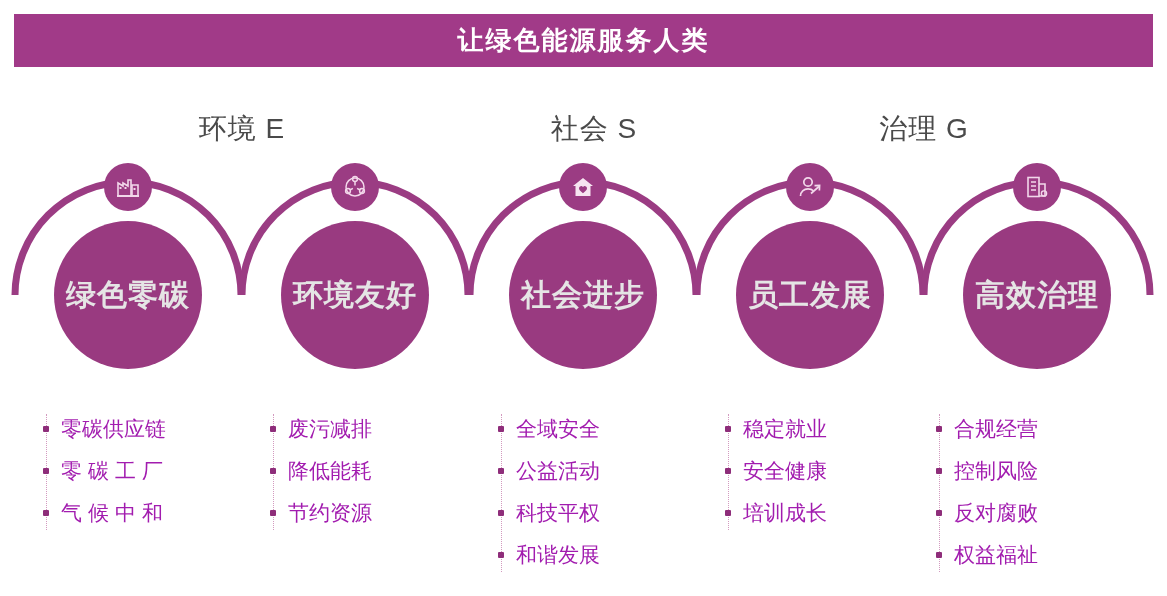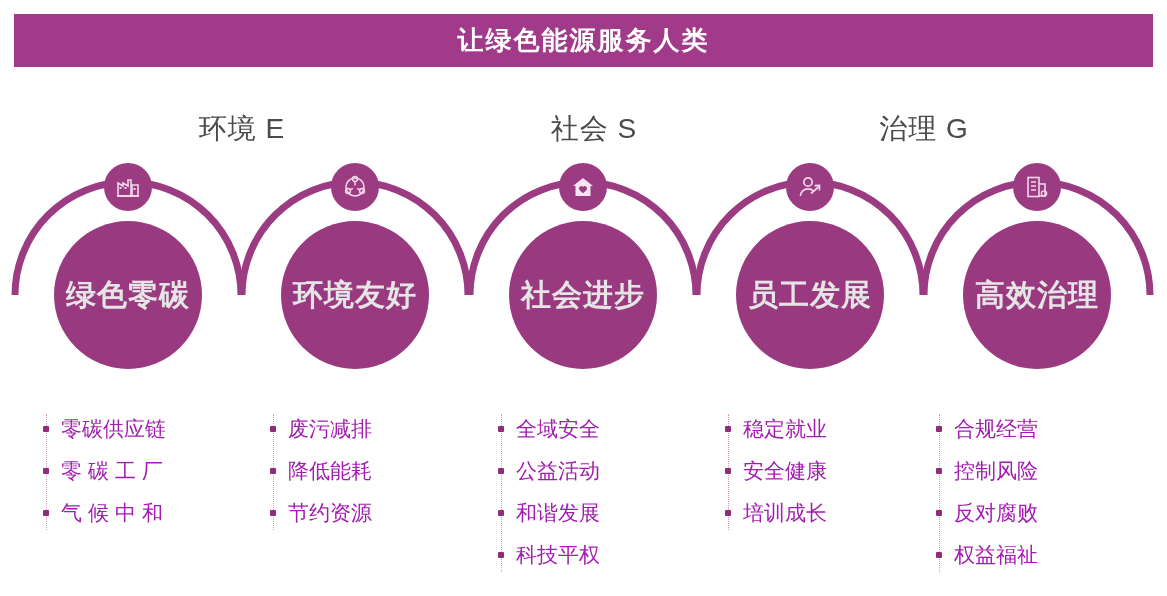--- a/index.html
+++ b/index.html
@@ -230,25 +230,25 @@
       <div class="list-item">
         <span class="bullet" style="background: rgb(142, 45, 122);"></span>
         <span class="item-text">全域安全</span>
       </div>
       <div class="list-item">
         <span class="bullet" style="background: rgb(142, 45, 122);"></span>
         <span class="item-text">公益活动</span>
       </div>
       <div class="list-item">
         <span class="bullet" style="background: rgb(142, 45, 122);"></span>
+        <span class="item-text">科技平权</span>
+      </div>
+      <div class="list-item">
+        <span class="bullet" style="background: rgb(142, 45, 122);"></span>
         <span class="item-text">和谐发展</span>
-      </div>
-      <div class="list-item">
-        <span class="bullet" style="background: rgb(142, 45, 122);"></span>
-        <span class="item-text">科技平权</span>
       </div>
     </div>
     <div class="node" style="left: 810px; background: rgb(153, 58, 128);">
       <div class="node-label">员工发展</div>
     </div>
     <div class="icon-bubble" style="left: 810px; background: rgb(155, 60, 131);">
       <svg width="30" height="30" viewBox="0 0 30 30">
         <g fill="none" stroke="#f2d7ea" stroke-width="1.7">
           <circle cx="13" cy="10" r="4.2"></circle>
           <path d="M5.5 24c0-4.2 3.4-7.2 7.5-7.2 2.2 0 4.2.8 5.6 2.2"></path>

